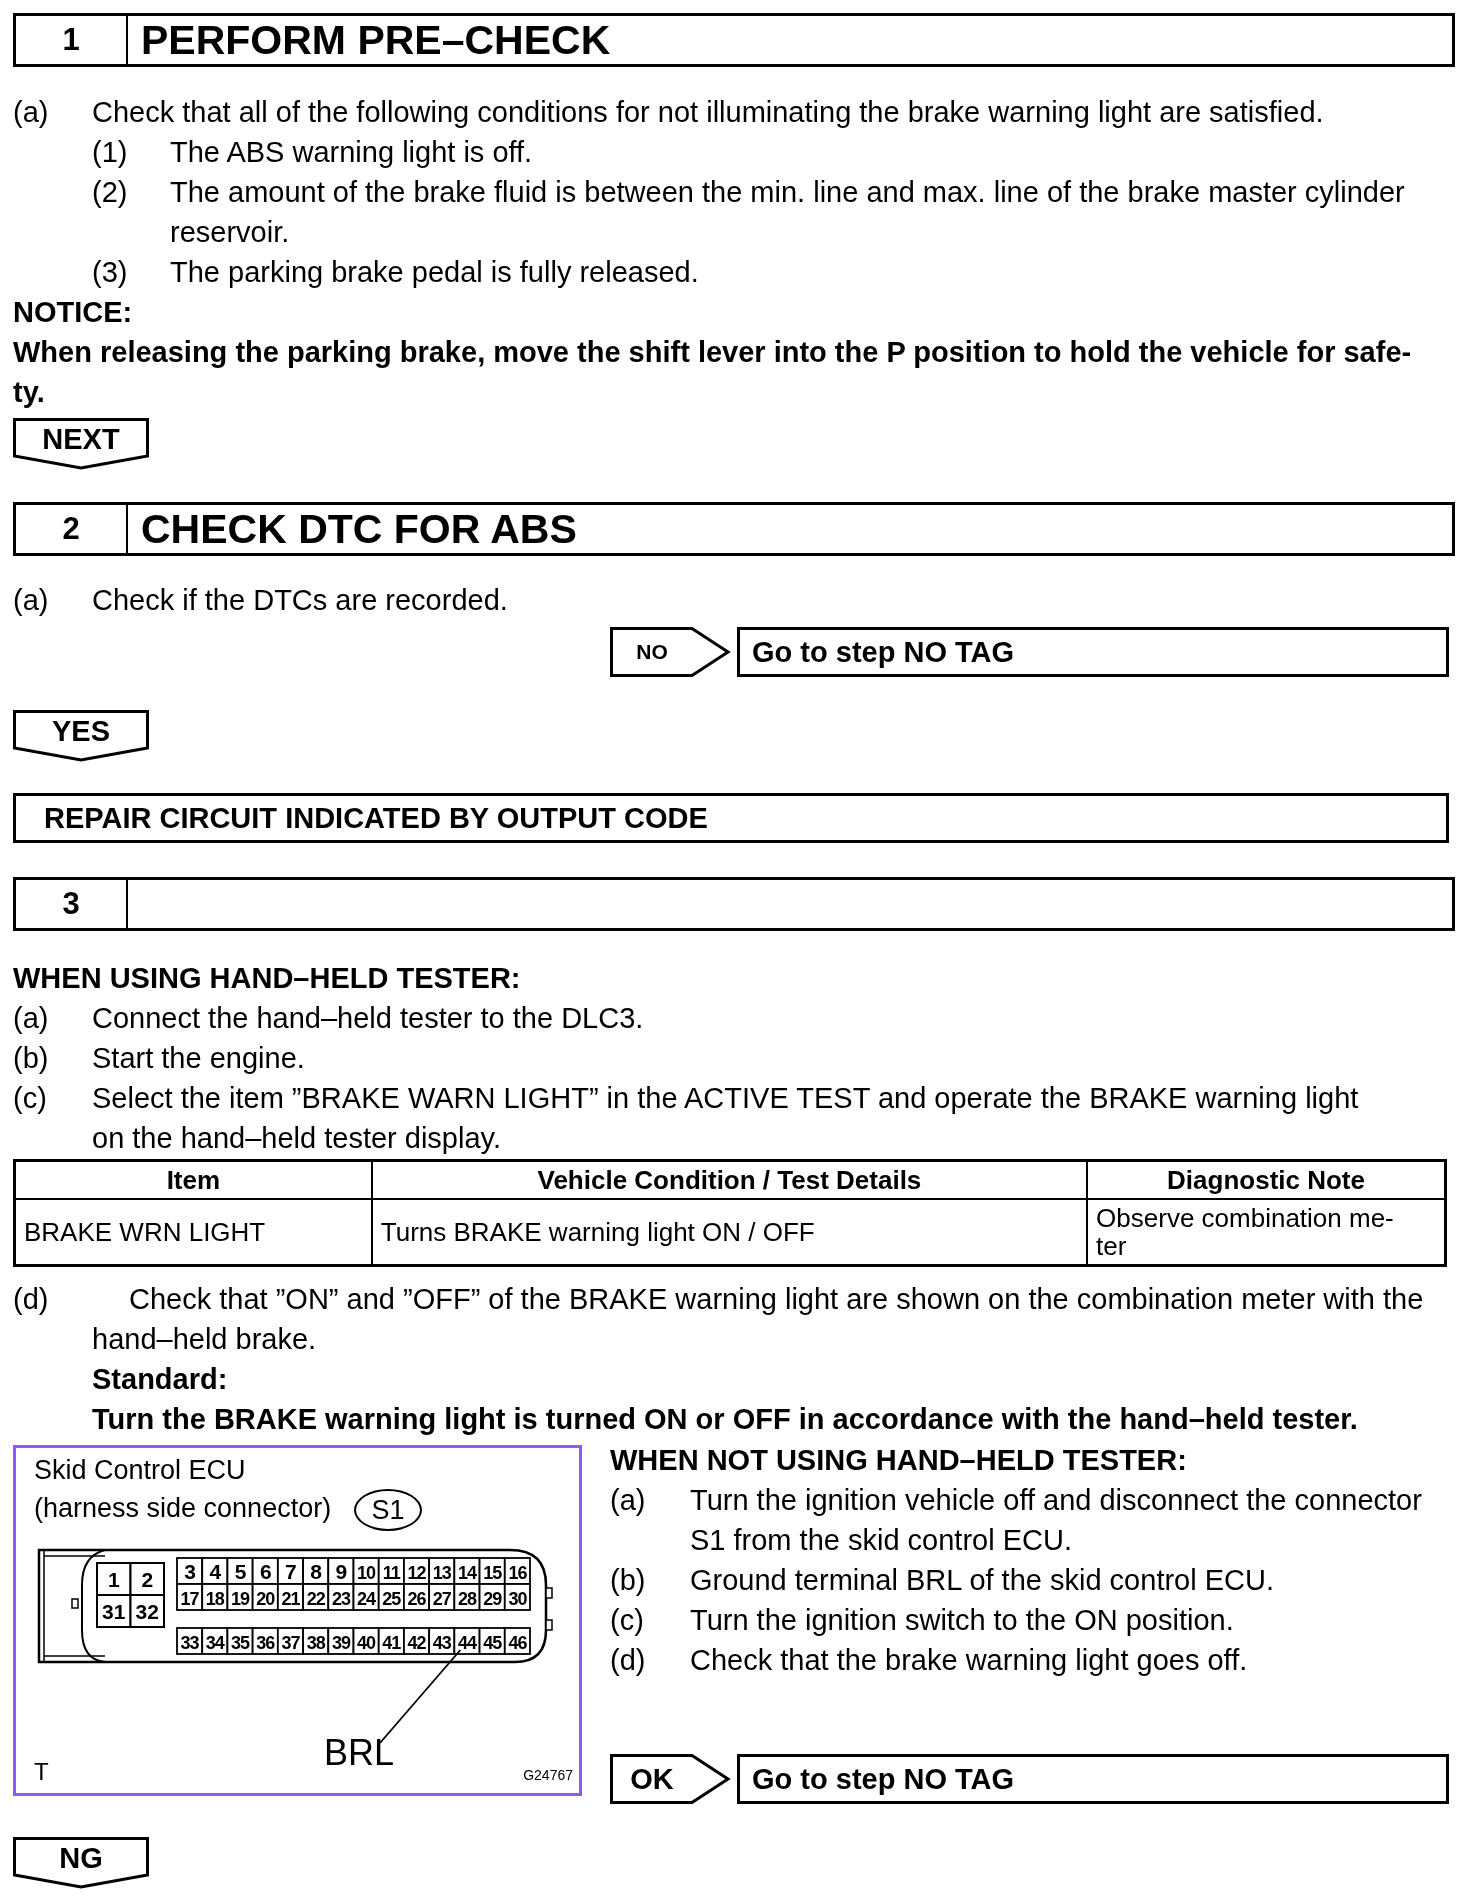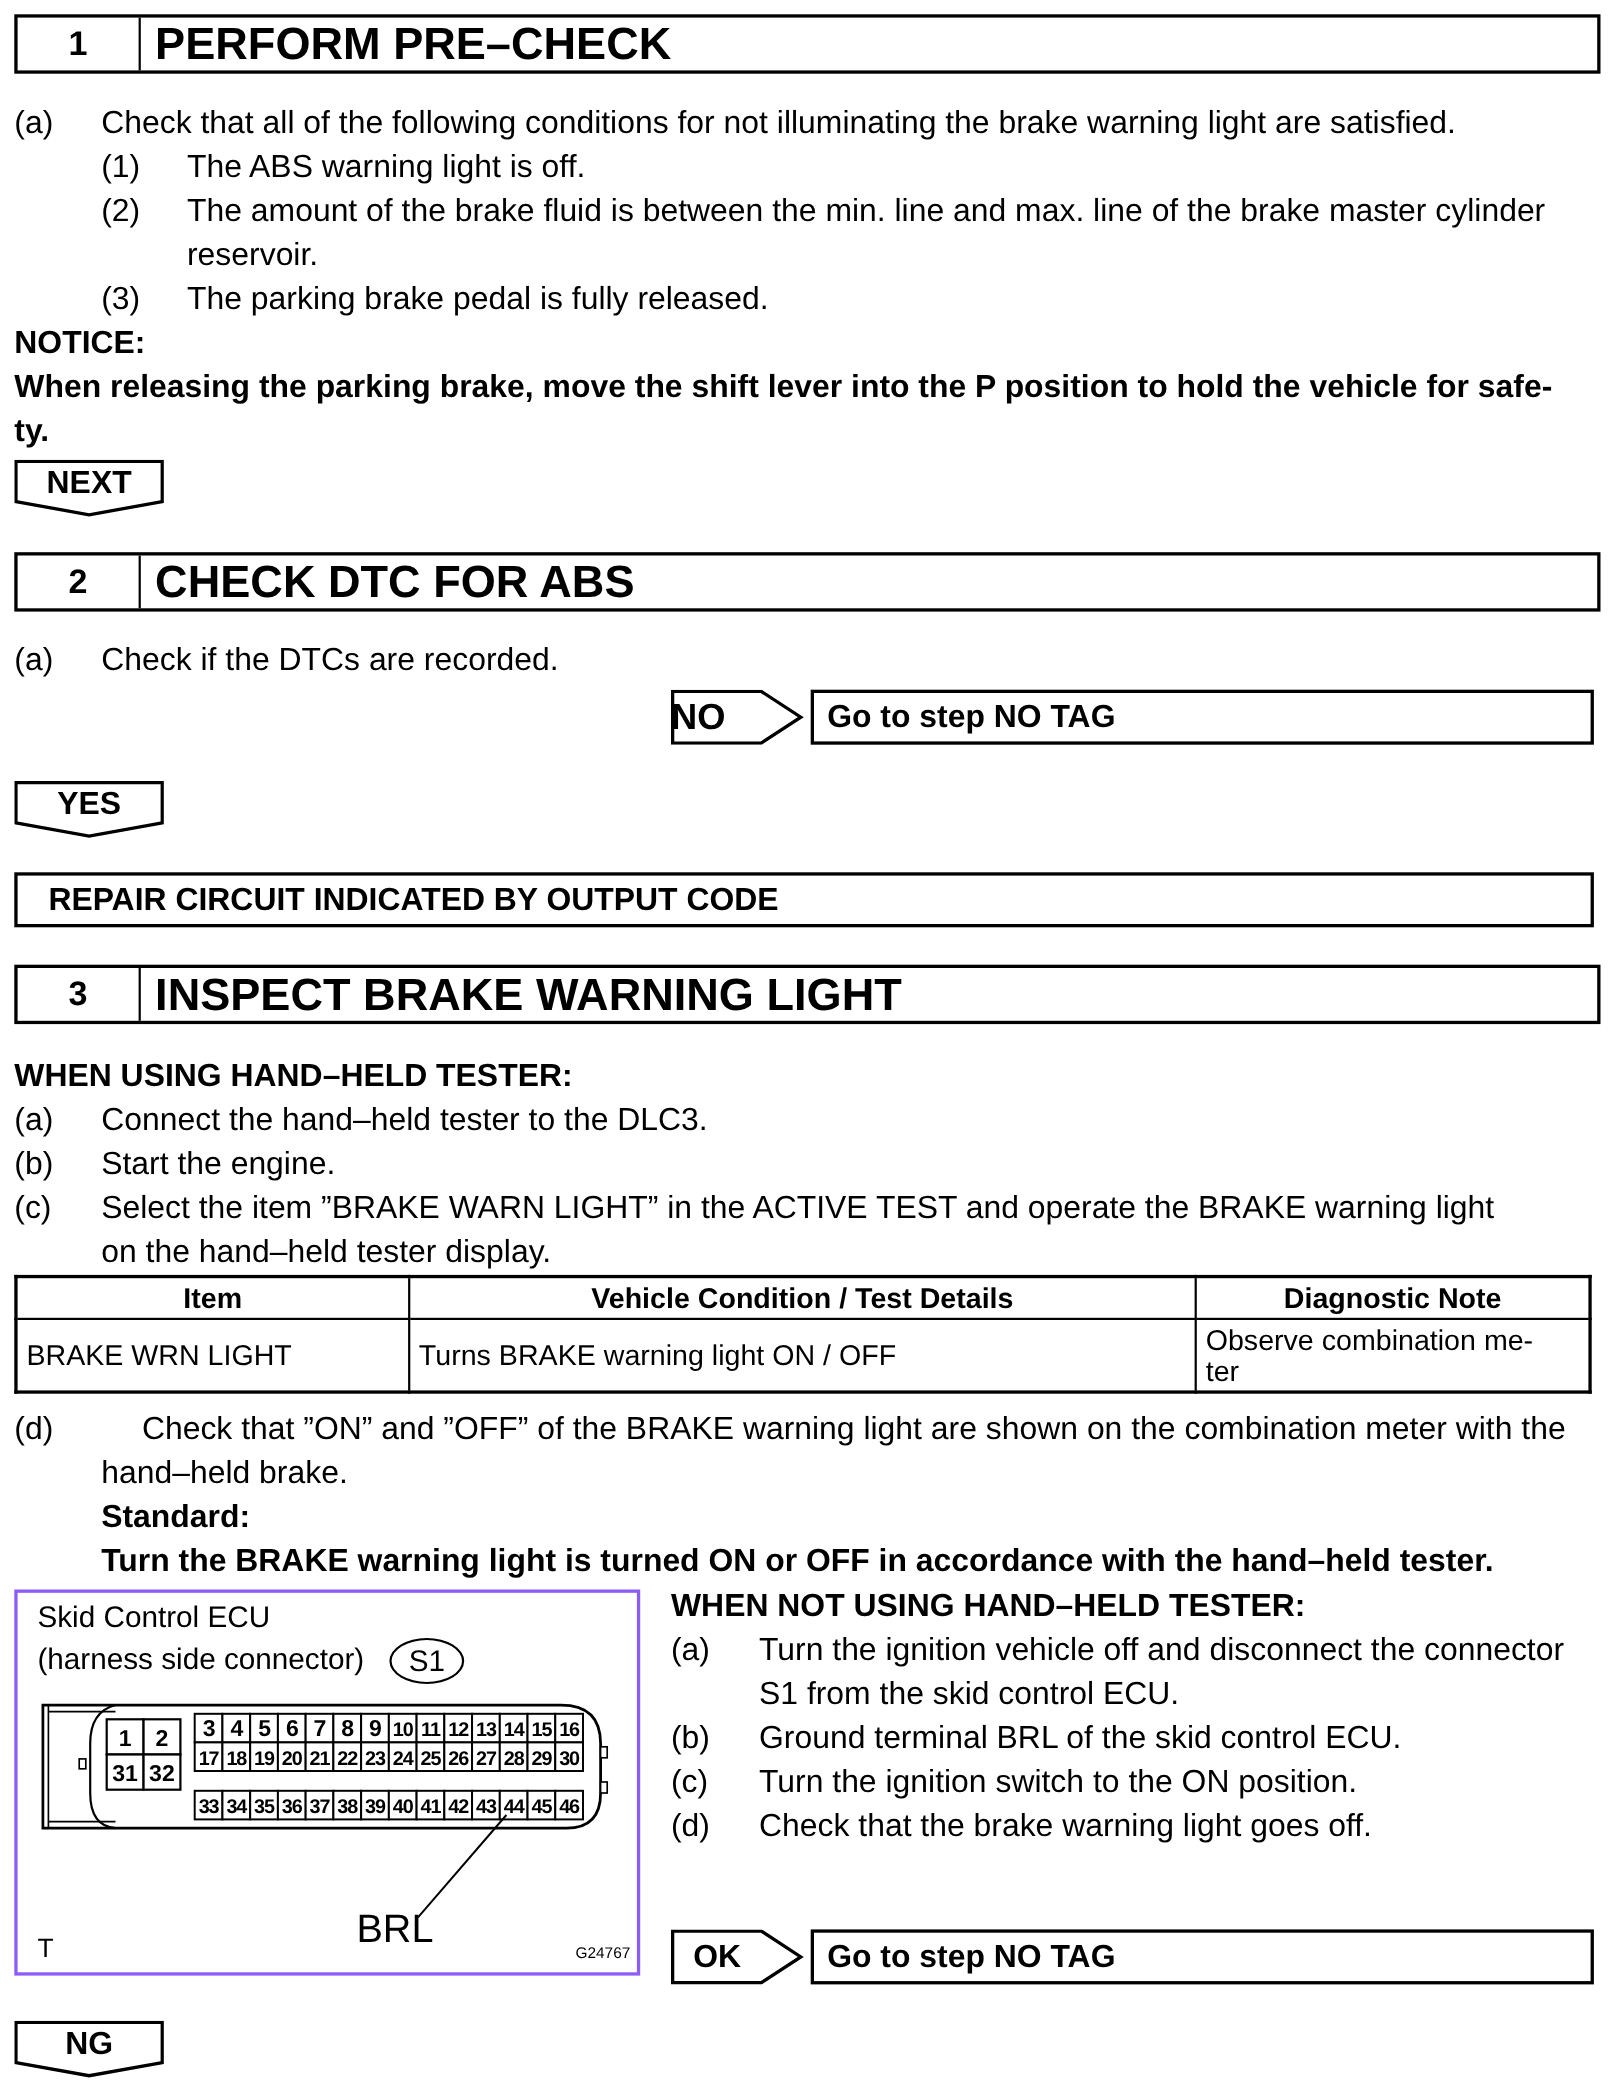--- a/index.html
+++ b/index.html
@@ -57,40 +57,39 @@
   <div class="title">CHECK DTC FOR ABS</div>
 </div>
 
 <div class="item" style="left:13px; top:580px;">(a)</div>
 <div class="item" style="left:92px; top:580px;">Check if the DTCs are recorded.</div>
 
 <div class="abs" style="left:610px; top:627px; width:122px; height:50px;">
   <svg width="122" height="50" style="position:absolute;left:0;top:0">
     <polygon points="1.5,1.5 82,1.5 118,25 82,48.5 1.5,48.5" fill="#fff" stroke="#000" stroke-width="3"></polygon>
   </svg>
-  <span style="position:absolute;left:0;width:84px;top:0;font-weight:bold;font-size:33px;line-height:50px;">NO</span>
+  <span style="position:absolute;left:0;width:84px;top:0;text-align:center;font-weight:bold;font-size:21px;line-height:50px;">NO</span>
 </div>
 <div class="result-box" style="left:737px; top:627px; width:706px; height:44px;">
   <span>Go to step NO TAG</span>
 </div>
 
 <div class="arrow-down" style="left:13px; top:710px; width:136px; height:52px;">
   <svg width="136" height="52" style="position:absolute;left:0;top:0">
     <polygon points="1.5,1.5 134.5,1.5 134.5,38 68,50 1.5,38" fill="#fff" stroke="#000" stroke-width="3"></polygon>
   </svg>
   <span>YES</span>
 </div>
 
 <div class="result-box" style="left:13px; top:793px; width:1430px; height:44px;">
   <span style="left:28px;">REPAIR CIRCUIT INDICATED BY OUTPUT CODE</span>
 </div>
 
 <div class="hdr" style="top:877px;">
   <div class="num">3</div>
-  <div class="title">INSPECT BRAKE WARNING LIGHT</div>
 </div>
 
 <div class="item bold" style="left:13px; top:958px;">WHEN USING HAND–HELD TESTER:</div>
 <div class="item" style="left:13px; top:998px;">(a)</div>
 <div class="item" style="left:92px; top:998px;">Connect the hand–held tester to the DLC3.</div>
 <div class="item" style="left:13px; top:1038px;">(b)</div>
 <div class="item" style="left:92px; top:1038px;">Start the engine.</div>
 <div class="item" style="left:13px; top:1078px;">(c)</div>
 <div class="item" style="left:92px; top:1078px;">Select the item ”BRAKE WARN LIGHT” in the ACTIVE TEST and operate the BRAKE warning light</div>
 <div class="item" style="left:92px; top:1118px;">on the hand–held tester display.</div>

